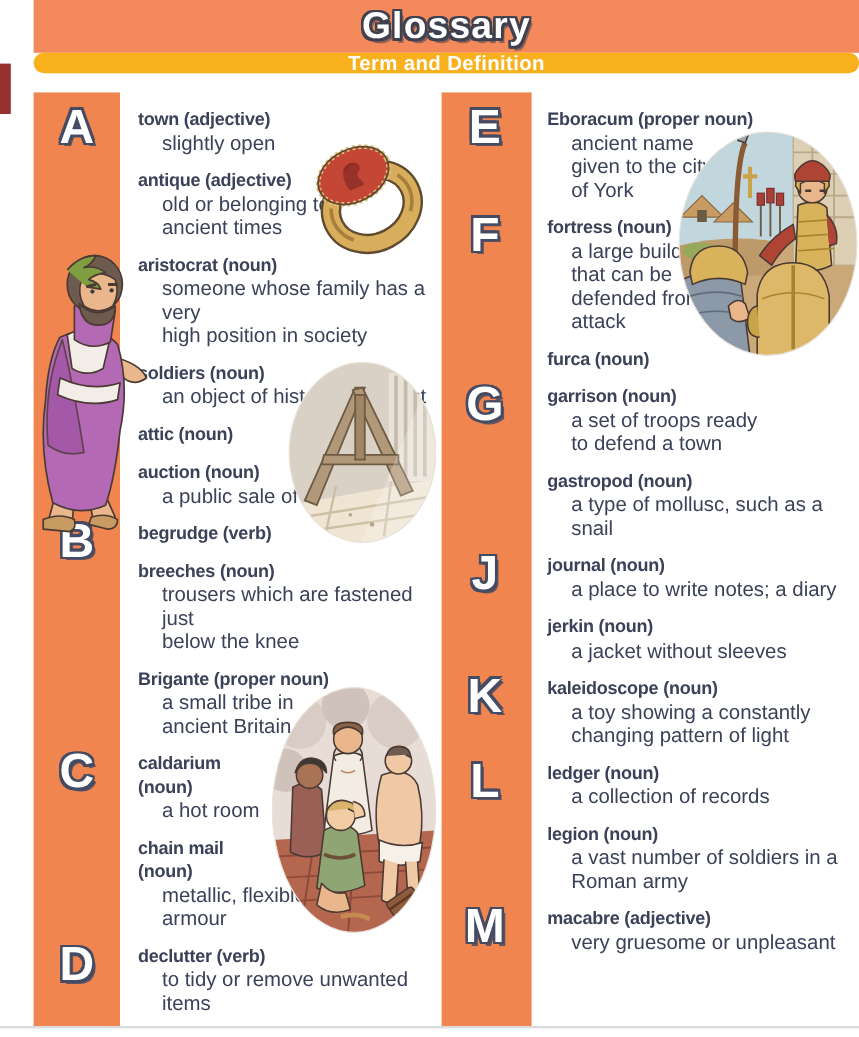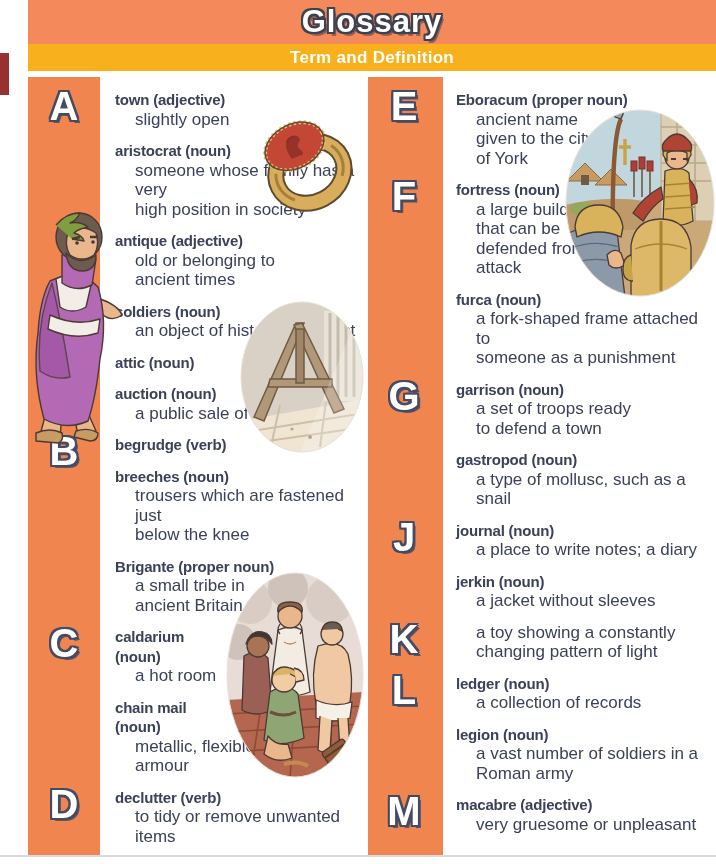--- a/index.html
+++ b/index.html
@@ -3,22 +3,22 @@
 <meta charset="utf-8">
 <style>
   html,body{margin:0;padding:0;background:#ffffff;}
   .page{position:relative;width:716px;height:864px;background:#ffffff;overflow:hidden;
         font-family:"Liberation Sans","DejaVu Sans",sans-serif;color:#3B4158;}
   .header{position:absolute;left:28px;top:0;width:688px;height:44px;background:#F4895C;
           display:flex;align-items:center;justify-content:center;}
   .title{font-size:31px;font-weight:bold;color:#ffffff;letter-spacing:1px;
          text-shadow:-2px -2px 0 #3F414E, 2px -2px 0 #3F414E, -2px 2px 0 #3F414E, 2px 2px 0 #3F414E,
                      0 -2px 0 #3F414E, 0 2px 0 #3F414E, -2px 0 0 #3F414E, 2px 0 0 #3F414E, 3px 4px 0 rgba(63,65,78,.55);}
-  .subheader{position:absolute;left:28px;top:44px;width:688px;height:27px;background:#F9B01D;
-             display:flex;align-items:center;justify-content:center;}
+  .subheader{position:absolute;left:28px;top:44px;width:688px;height:17px;background:#F9B01D;
+             display:flex;align-items:center;justify-content:center;border-radius:15px;}
   .subtitle{font-size:17px;font-weight:bold;color:#ffffff;letter-spacing:.3px;}
   .band{position:absolute;top:77px;height:779px;background:#F1854F;}
   .band-left{left:28px;width:72px;}
   .band-right{left:368px;width:75px;}
   .maroon-strip{position:absolute;left:0;top:53px;width:9px;height:42px;background:#97302F;}
   .bottom-line{position:absolute;left:0;top:855px;width:716px;height:2px;background:#DBDBDB;}
   .col{position:absolute;top:90px;}
   .col-left{left:115px;width:250px;}
   .col-right{left:456px;width:256px;}
   .section{position:relative;}
@@ -48,24 +48,24 @@
     <div class="subtitle">Term and Definition</div>
   </div>
 
   <div class="band band-left"></div>
   <div class="band band-right"></div>
 
   <div class="col col-left">
       <div class="section">
         <div class="letter">A</div>
         <div class="entry"><div class="term">town (adjective)</div><div class="definition">slightly open</div></div>
+        <div class="entry"><div class="term">antique (adjective)</div><div class="definition">old or belonging to
+ancient times</div></div>
         <div class="entry"><div class="term">aristocrat (noun)</div><div class="definition">someone whose family has a very
 high position in society</div></div>
-        <div class="entry"><div class="term">antique (adjective)</div><div class="definition">old or belonging to
-ancient times</div></div>
         <div class="entry"><div class="term">soldiers (noun)</div><div class="definition">an object of historical interest</div></div>
         <div class="entry"><div class="term">attic (noun)</div></div>
         <div class="entry"><div class="term">auction (noun)</div><div class="definition">a public sale of goods</div></div>
       </div>
       <div class="section">
         <div class="letter">B</div>
         <div class="entry"><div class="term">begrudge (verb)</div></div>
         <div class="entry"><div class="term">breeches (noun)</div><div class="definition">trousers which are fastened just
 below the knee</div></div>
         <div class="entry"><div class="term">Brigante (proper noun)</div><div class="definition">a small tribe in
@@ -90,37 +90,36 @@
         <div class="entry"><div class="term">Eboracum (proper noun)</div><div class="definition">ancient name
 given to the city
 of York</div></div>
       </div>
       <div class="section">
         <div class="letter">F</div>
         <div class="entry"><div class="term">fortress (noun)</div><div class="definition">a large building
 that can be
 defended from
 attack</div></div>
-        <div class="entry"><div class="term">furca (noun)</div><div class="definition">a fork-shaped frame attached to
-someone as a punishment</div></div>
+        <div class="entry"><div class="term">furca (noun)</div></div>
       </div>
       <div class="section">
         <div class="letter">G</div>
         <div class="entry"><div class="term">garrison (noun)</div><div class="definition">a set of troops ready
 to defend a town</div></div>
         <div class="entry"><div class="term">gastropod (noun)</div><div class="definition">a type of mollusc, such as a snail</div></div>
       </div>
       <div class="section">
         <div class="letter">J</div>
         <div class="entry"><div class="term">journal (noun)</div><div class="definition">a place to write notes; a diary</div></div>
         <div class="entry"><div class="term">jerkin (noun)</div><div class="definition">a jacket without sleeves</div></div>
       </div>
       <div class="section">
         <div class="letter">K</div>
-        <div class="entry"><div class="definition">a toy showing a constantly
+        <div class="entry"><div class="term">kaleidoscope (noun)</div><div class="definition">a toy showing a constantly
 changing pattern of light</div></div>
       </div>
       <div class="section">
         <div class="letter">L</div>
         <div class="entry"><div class="term">ledger (noun)</div><div class="definition">a collection of records</div></div>
         <div class="entry"><div class="term">legion (noun)</div><div class="definition">a vast number of soldiers in a
 Roman army</div></div>
       </div>
       <div class="section">
         <div class="letter">M</div>

